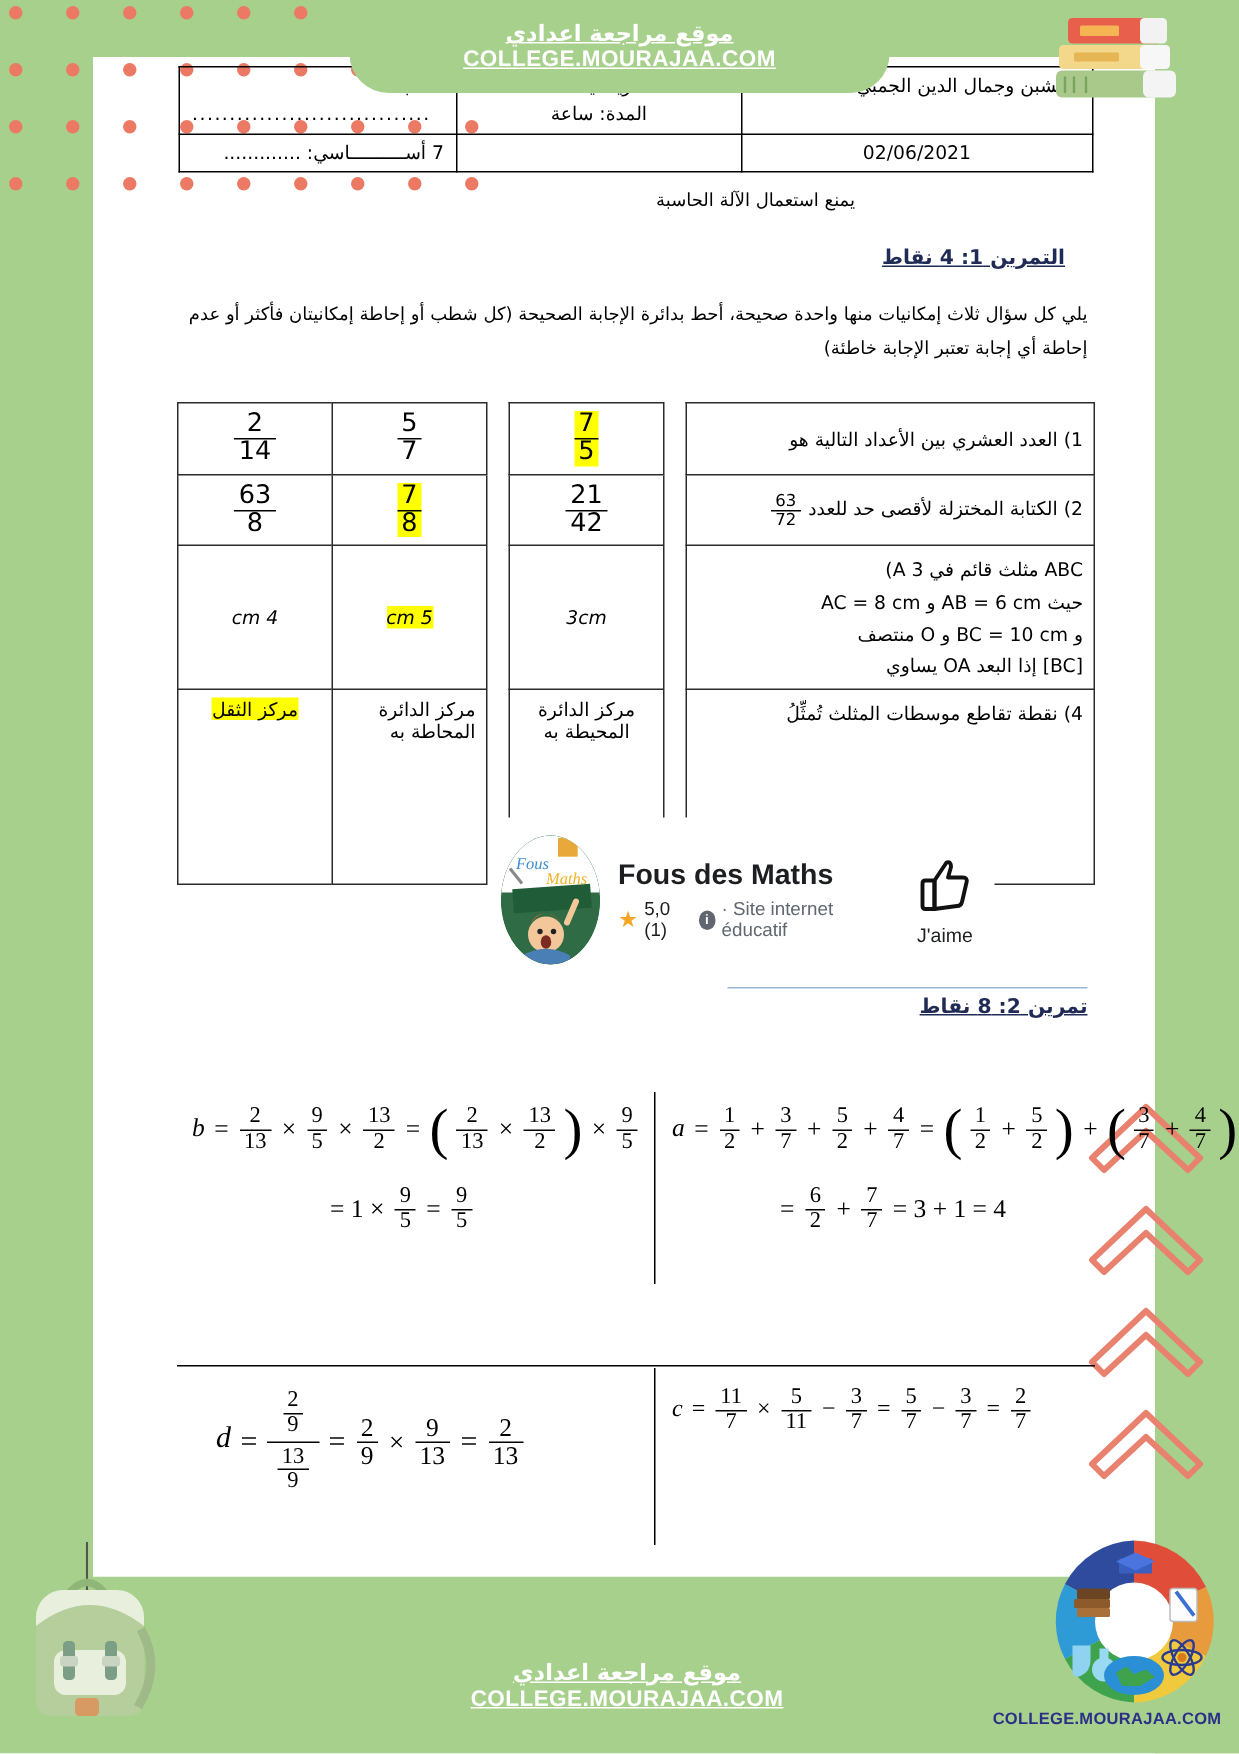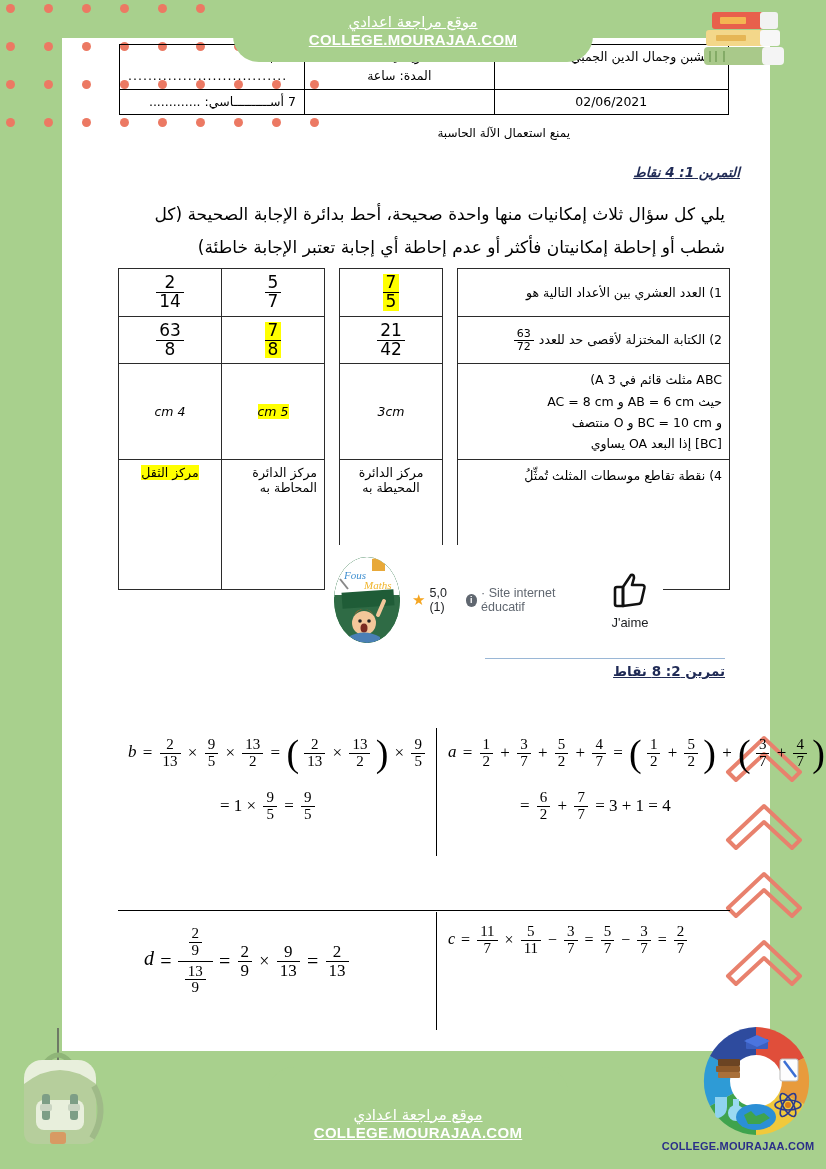--- a/index.html
+++ b/index.html
@@ -50,21 +50,21 @@
   
   .top-banner {
     position:absolute; left:233px; top:0; width:360px; height:62px;
     background:#a8d08d; z-index:6;
     border-bottom-left-radius:26px; border-bottom-right-radius:26px;
     display:flex; flex-direction:column; align-items:center; justify-content:center;
     gap:1px;
   }
   .banner-ar {
     font-family:"DejaVu Sans","Liberation Sans",sans-serif;
-    font-size:15px; font-weight:normal; color:#fff;
+    font-size:15px; font-weight:bold; color:#fff;
     text-decoration:underline; direction:rtl; line-height:1.1;
   }
   .banner-url {
     font-family:"Liberation Sans",sans-serif;
     font-size:15px; font-weight:bold; color:#fff;
     text-decoration:underline; letter-spacing:.3px; line-height:1.1;
   }
 
   
   .books { position:absolute; left:690px; top:4px; width:112px; height:80px; z-index:7; }
@@ -115,32 +115,32 @@
     position:absolute; right:200px; top:88px;
     font-family:"DejaVu Sans",sans-serif; font-size:12px; direction:rtl;
   }
 
   .ex-title {
     position:absolute; direction:rtl;
     font-family:"DejaVu Sans","Liberation Sans",sans-serif;
     font-weight:bold; font-size:13.5px;
     text-decoration:underline; color:#1f2a55;
   }
-  #ex1-title { right:30px; top:126px;font-style:italic; }
+  #ex1-title { right:60px; top:126px; }
   #ex2-title { right:45px; top:625px; }
 
   .ex2-rule {
     position:absolute; right:45px; top:620px; width:240px;
     border-top:1.2px solid #9ab7d6; z-index:1;
   }
 
   .instr {
     position:absolute; right:45px; top:160px; width:610px;
     direction:rtl; text-align:right;
-    font-family:"DejaVu Sans",sans-serif; font-size:17px; line-height:1.95;
+    font-family:"DejaVu Sans",sans-serif; font-size:12px; line-height:1.95;
   }
 
   
   .mcq {
     position:absolute; left:56px; top:230px; width:612px;
     border-collapse:collapse; direction:rtl; table-layout:fixed;
   }
   .mcq td {
     border:1.3px solid #2b2b2b;
     padding:5px 7px; vertical-align:middle;
@@ -616,20 +616,21 @@
         <path d="M20 58 q10 -12 20 0 q-4 -6 -10 -6 q-7 0 -10 6 Z" fill="#c9662a"></path>
         <circle cx="26" cy="64" r="1.8" fill="#222"></circle>
         <circle cx="35" cy="64" r="1.8" fill="#222"></circle>
         <ellipse cx="30" cy="71" rx="3.5" ry="4.5" fill="#7a2b22"></ellipse>
         <path d="M14 80 q16 -9 32 0 l0 8 -32 0 Z" fill="#4a7fb5"></path>
         <path d="M44 58 l6 -14" stroke="#f3c79a" stroke-width="4" stroke-linecap="round"></path>
       </g>
     </svg>
   </div>
   <div class="fb-meta">
+    <div class="fb-title">Fous des Maths</div>
     <div class="fb-sub">
       <span style="color:#f5a623; font-size:15px">★</span>
       <span class="fb-rating">5,0 (1)</span>
       <span class="fb-info-dot">i</span>
       <span>· Site internet éducatif</span>
     </div>
   </div>
   <div class="fb-like">
     <svg width="40" height="40" viewBox="0 0 40 40">
       <path d="M13 36 L13 17 L21 5 q3 -1 3 3 l-2 7 10 0 q3 0 2.4 3 l-3 13 q-.6 3 -3.4 3 Z" fill="none" stroke="#111" stroke-width="2.6" stroke-linejoin="round"></path>

